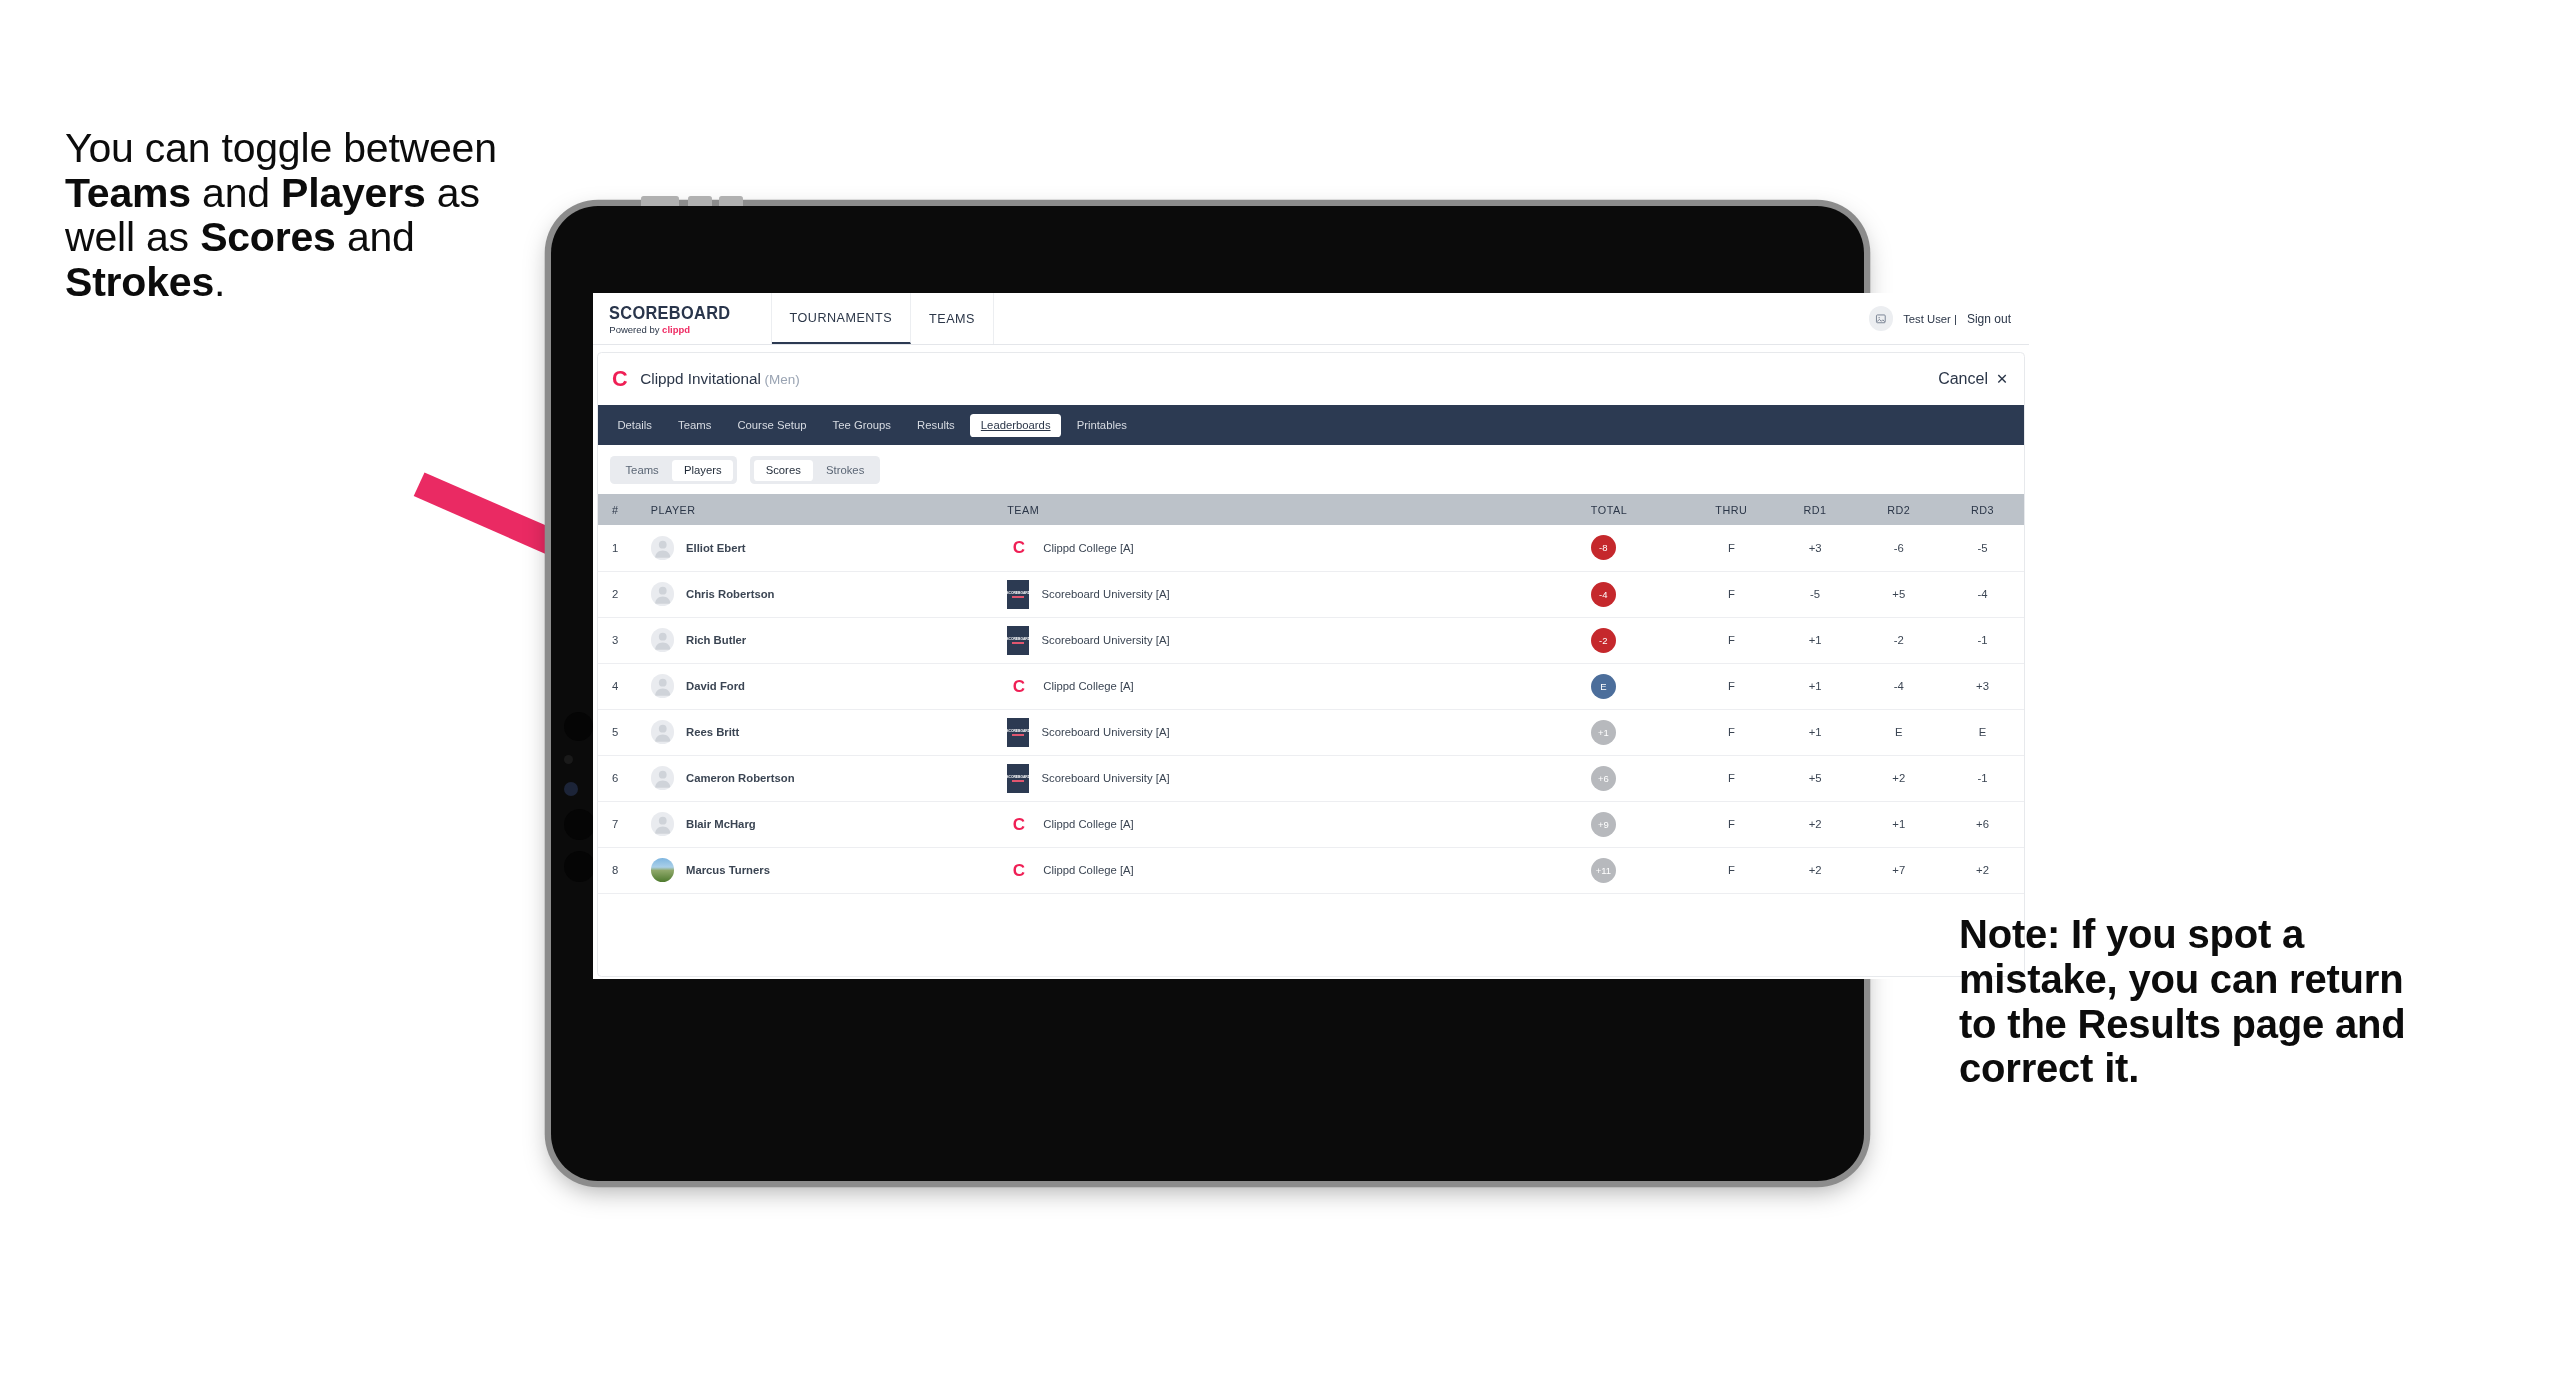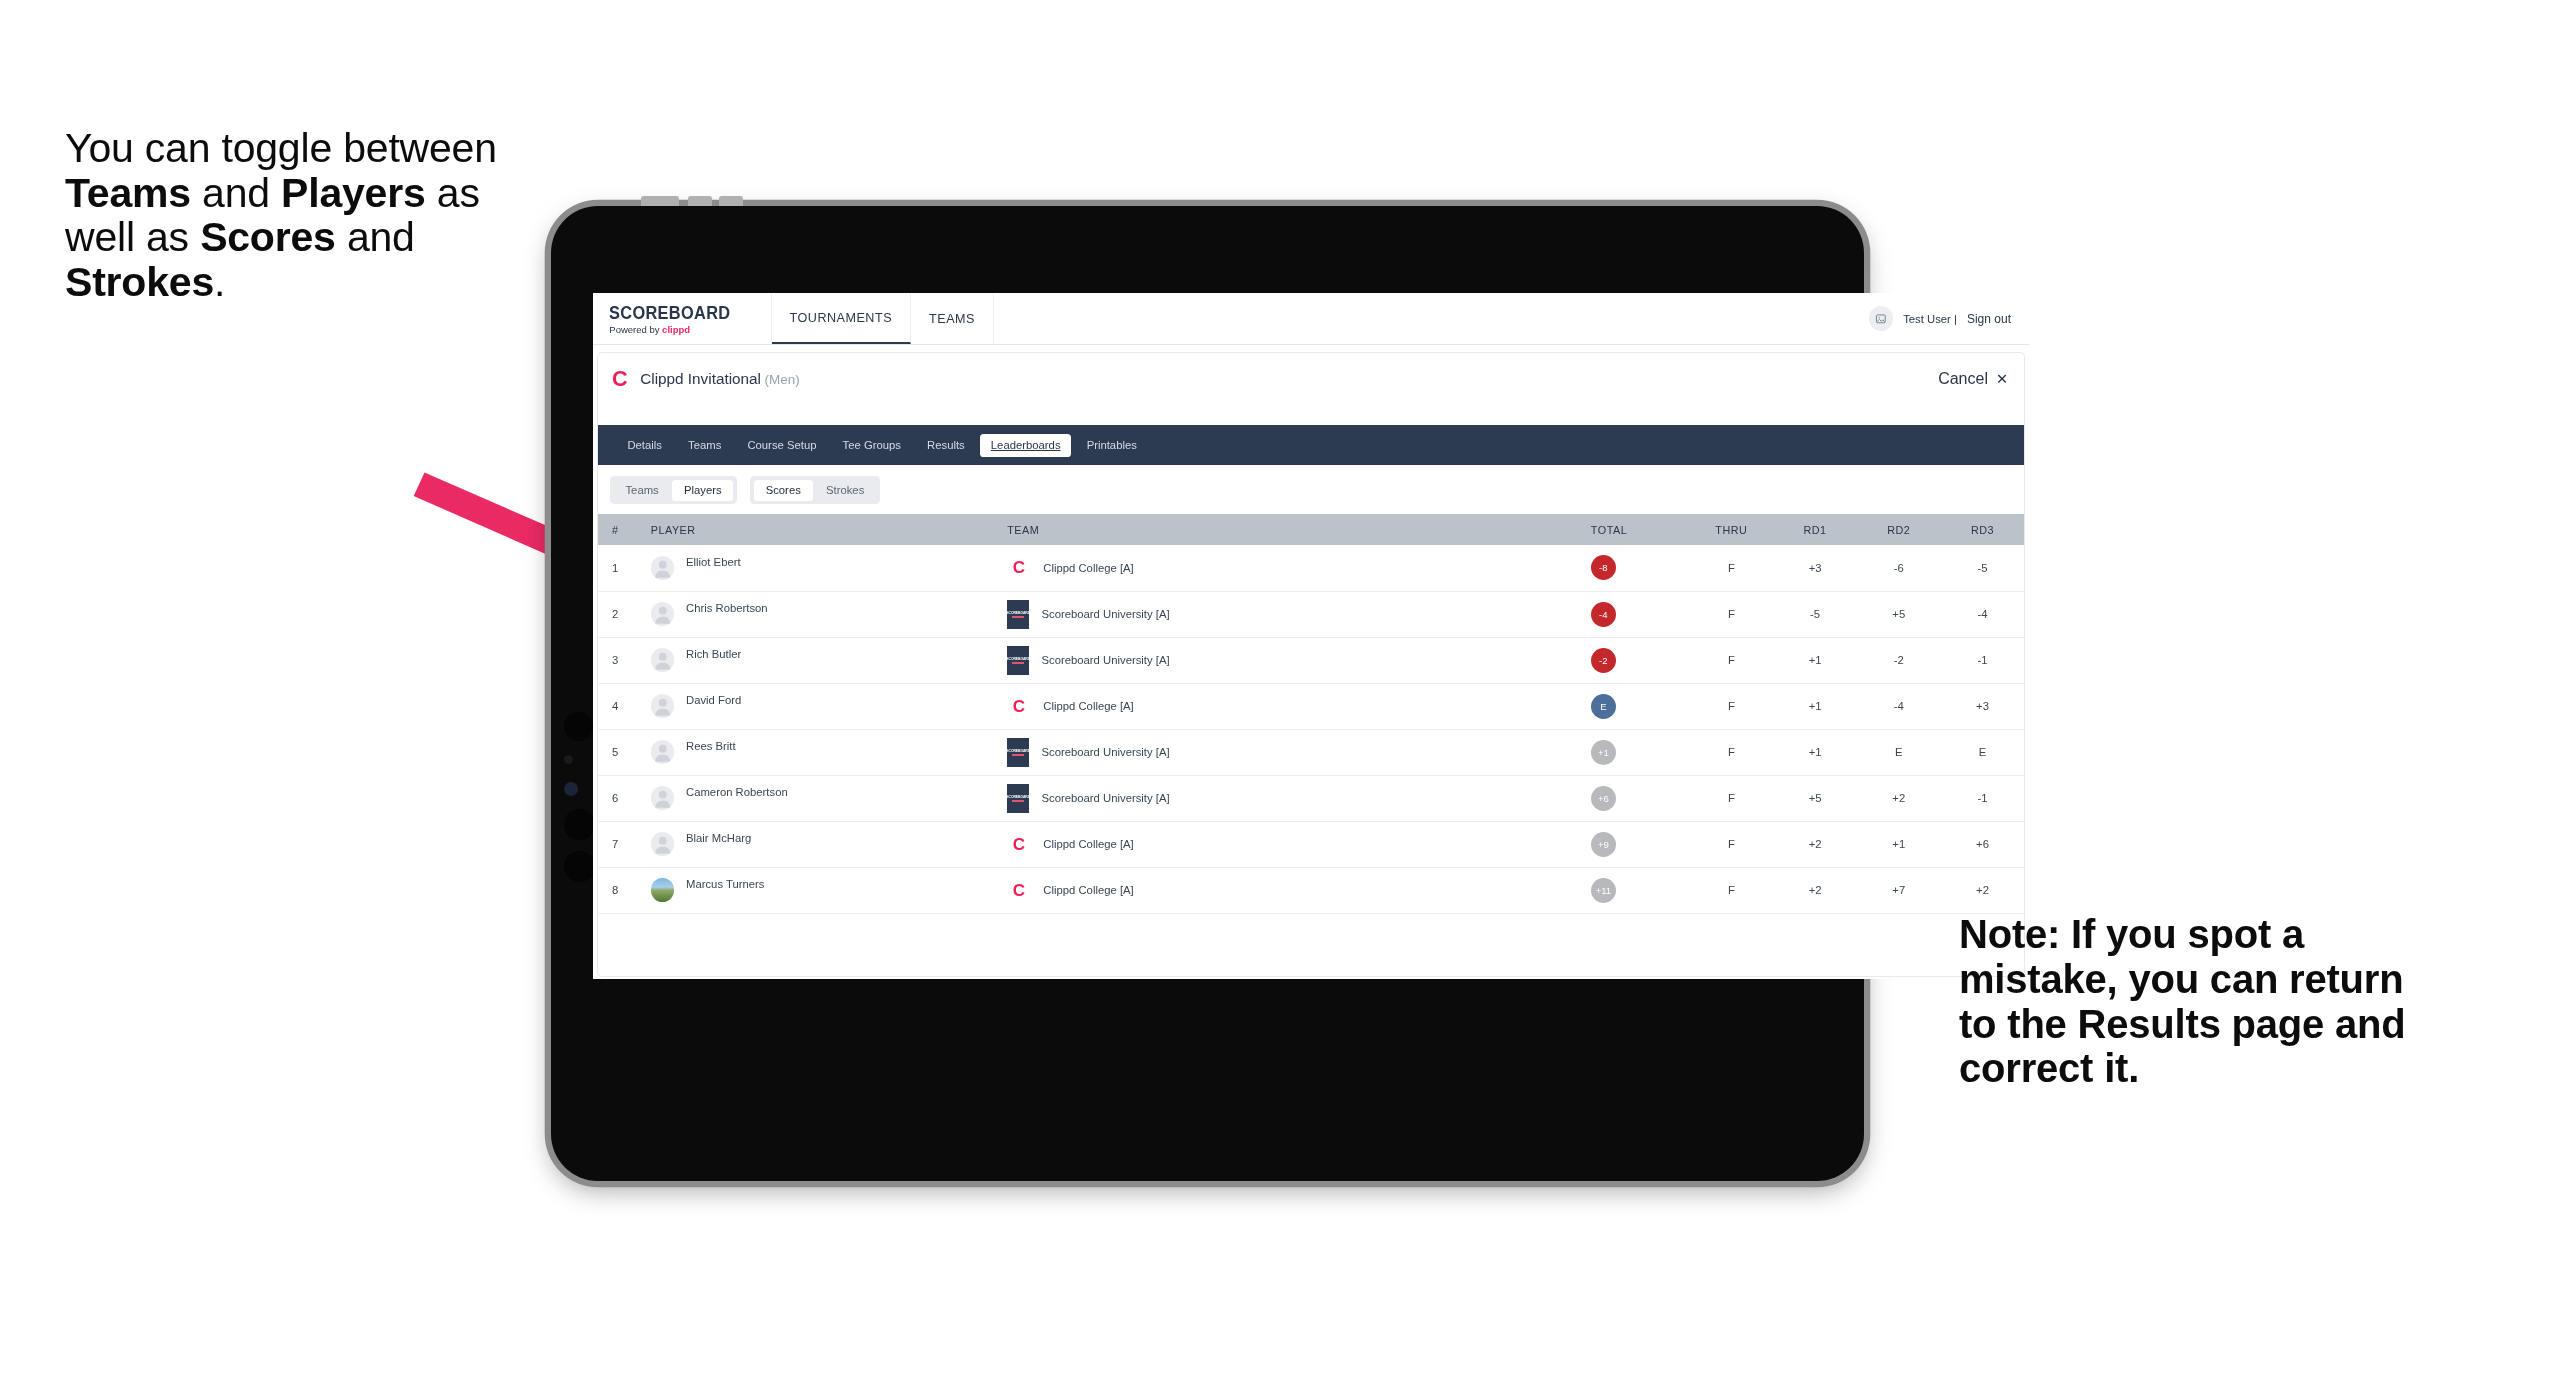--- a/index.html
+++ b/index.html
@@ -137,23 +137,22 @@
   .c-logo { font-size: 21.7px; font-weight: 700; color: #ef1f55; line-height: 1; }
   .card-title { font-size: 15.3px; color: #2b3648; margin-left: 12.6px; }
   .card-title .sub { color: #9aa4b3; font-size: 13.5px; margin-left: 3.6px; }
   .cancel { margin-left: auto; display: flex; align-items: center; gap: 8.1px; cursor: pointer; }
   .cancel-label { font-size: 16px; color: #2b3648; }
   .cancel-x { font-size: 14.4px; color: #2b3648; line-height: 1; }
 
   
   .subnav {
     display: flex; align-items: center; gap: 4.5px;
-    height: 40px; padding: 0 19px;
+    height: 40px; padding: 0 9px;
     background: #2c3a52;
-    margin-top: 20px;
   }
   .subnav-item {
     font-size: 11.3px; color: #d7dbe2;
     padding: 5.4px 10.8px; border-radius: 3.6px; cursor: pointer;
   }
   .subnav-item.active {
     background: #ffffff; color: #2b3648;
     text-decoration: underline; font-weight: 400;
   }
 
@@ -179,21 +178,21 @@
     border-bottom: 0.9px solid #edeef1; padding: 0 5.4px;
     vertical-align: middle;
   }
   .col-rank { width: 40px; padding-left: 14.4px !important; }
   .col-player { width: 298px; }
   .col-team { width: 488px; }
   .col-total { width: 87px; text-align: left; }
   .col-thru { width: 70px; text-align: center !important; }
   .col-rd   { width: 70px; text-align: center !important; }
 
-  .player-cell { display: flex; gap: 11.7px; }
+  .player-cell { display: flex; align-items: center; gap: 11.7px; font-weight: bold; }
   .avatar {
     width: 23.5px; height: 23.5px; border-radius: 50%;
     background: #e9ebef; flex: 0 0 23.5px;
     display: flex; align-items: center; justify-content: center;
     overflow: hidden;
   }
   .avatar.photo {
     background: linear-gradient(#7fb6e0 0%, #a9cfe8 38%, #8fa86a 52%, #4e7a2e 100%);
   }
   .team-cell { display: flex; align-items: center; gap: 12.6px; }

